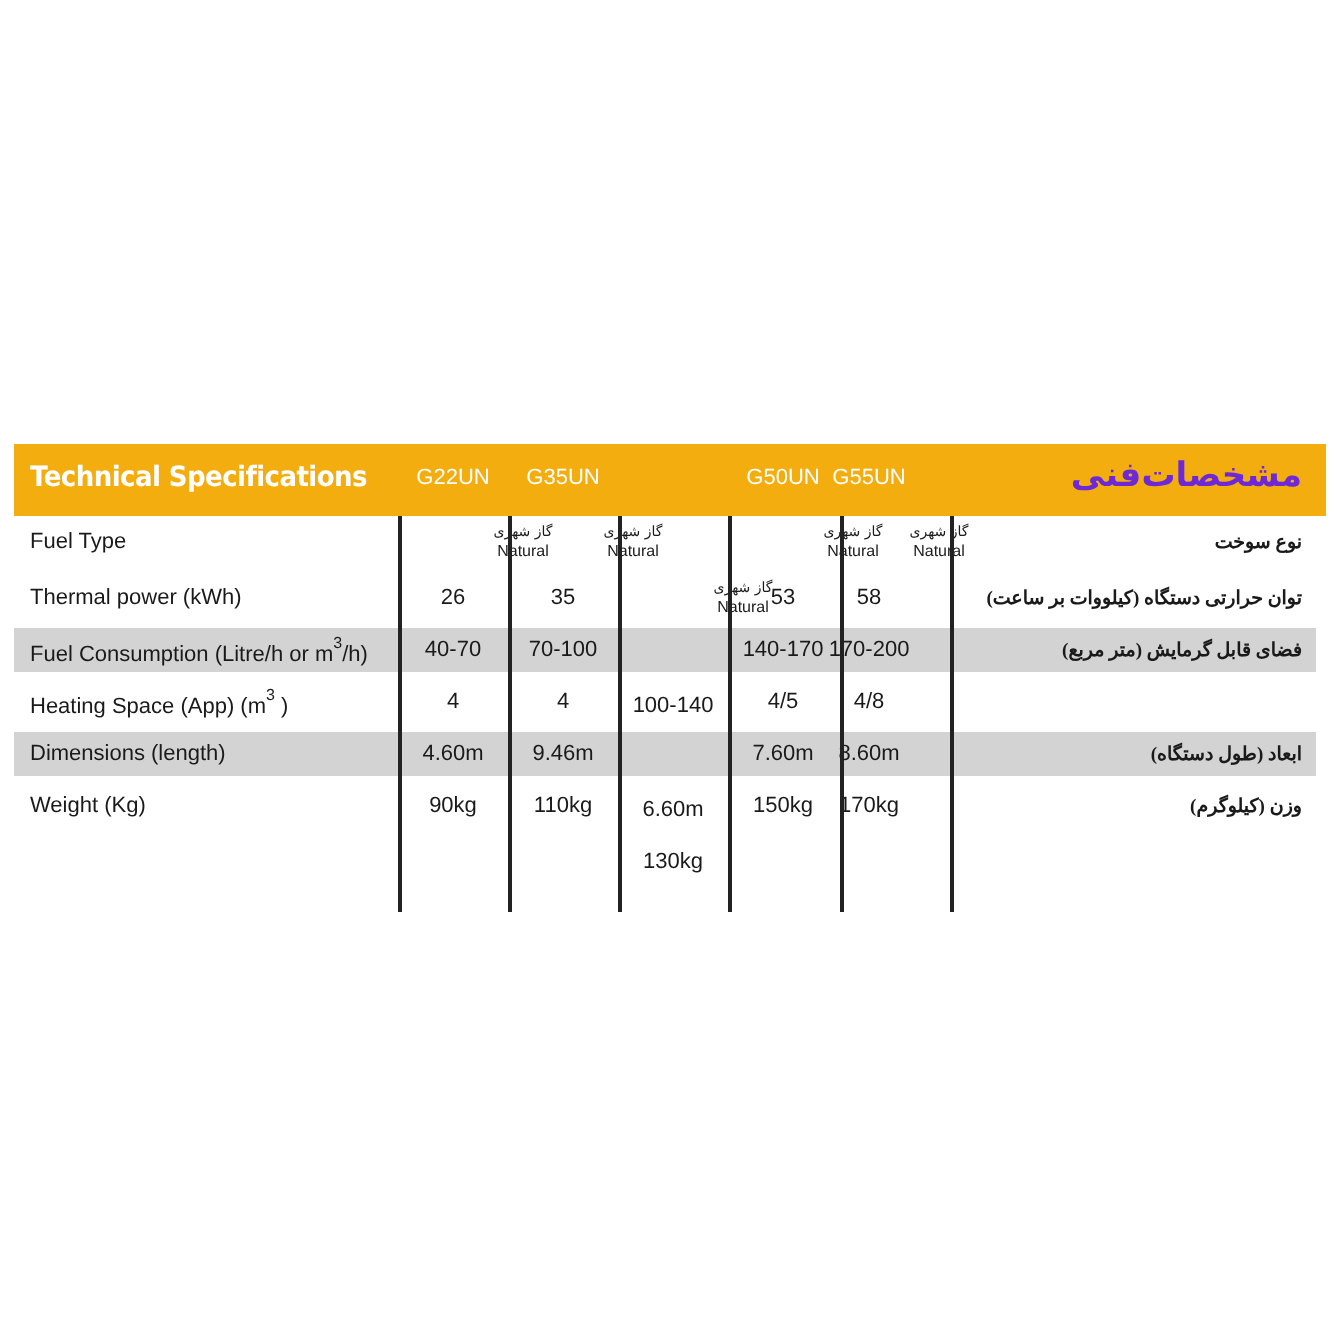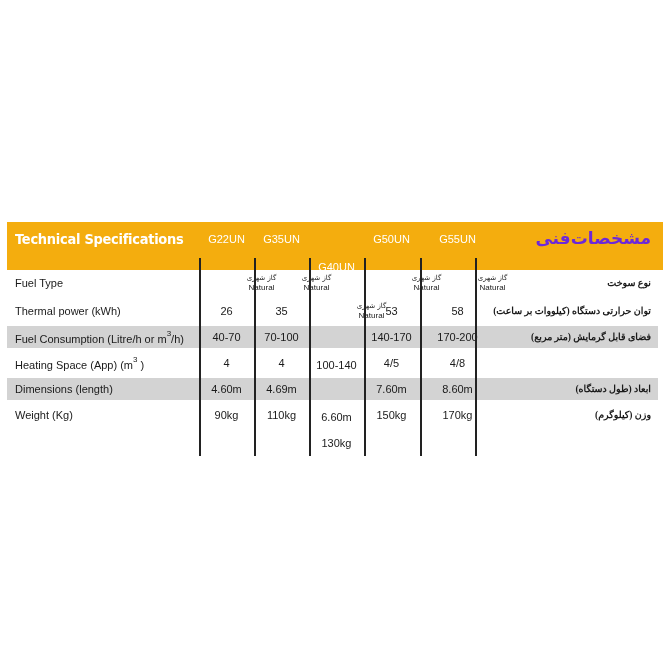--- a/index.html
+++ b/index.html
@@ -2,21 +2,21 @@
 <html><head>
   <meta charset="utf-8">
   <style>
     html, body { margin: 0; padding: 0; }
     body {
       width: 670px; height: 670px; background: #ffffff; position: relative; overflow: hidden;
       font-family: "Liberation Sans", "DejaVu Sans", sans-serif; color: #1a1a1a;
     }
     .spec-table { position: absolute; left: 7px; top: 222px; width: 656px; }
     .header {
-      position: relative; height: 48px; background: #f4ad0e;
+      position: relative; height: 36px; background: #f4ad0e;
     }
     .header .title-en {
       position: absolute; left: 8px; top: 9px; color: #ffffff; font-weight: bold;
       font-size: 14px; font-family: "DejaVu Sans", sans-serif; letter-spacing: -0.3px;
       transform: scaleX(0.93); transform-origin: left center;
     }
     .header .title-fa {
       position: absolute; right: 12px; top: 6px; color: #6d28d9; font-weight: bold;
       font-size: 17px; font-family: "DejaVu Sans", sans-serif; direction: rtl;
     }
@@ -40,21 +40,21 @@
     }
     .row .cell {
       position: absolute; top: 7px; width: 55px; text-align: center; font-size: 11px;
     }
     .row .cell.fuel { top: 3px; font-size: 8px; line-height: 10px; padding-left: 35px; }
     .row .cell.fuel .fa { display: block; font-family: "DejaVu Sans", sans-serif; font-size: 7px; }
     .divider {
       position: absolute; top: 36px; width: 1.5px; height: 198px; background: #222222;
     }
     .c0 { left: 192px; } .c1 { left: 247px; } .c2 { left: 302px; margin-top: 28px; }
-    .c3 { left: 357px; } .c4 { left: 423px; }
+    .c3 { left: 357px; } .c4 { left: 400px; }
   </style>
 </head>
 <body>
 
 <div class="spec-table">
   <div class="header">
     <span class="title-en">Technical Specifications</span>
     <span class="model c0">G22UN</span>
     <span class="model c1">G35UN</span>
     <span class="model c2">G40UN</span>
@@ -103,21 +103,21 @@
       <span class="cell c1">4</span>
       <span class="cell c2">4/5</span>
       <span class="cell c3">4/5</span>
       <span class="cell c4">4/8</span>
     </div>
 
     <div class="row gray">
       <div class="band"></div>
       <span class="label-en">Dimensions (length)</span>
       <span class="cell c0">4.60m</span>
-      <span class="cell c1">4.69m</span>
+      <span class="cell c1">9.46m</span>
       <span class="cell c2">6.60m</span>
       <span class="cell c3">7.60m</span>
       <span class="cell c4">8.60m</span>
       <span class="label-fa">ابعاد (طول دستگاه)</span>
     </div>
 
     <div class="row">
       <span class="label-en">Weight (Kg)</span>
       <span class="cell c0">90kg</span>
       <span class="cell c1">110kg</span>

